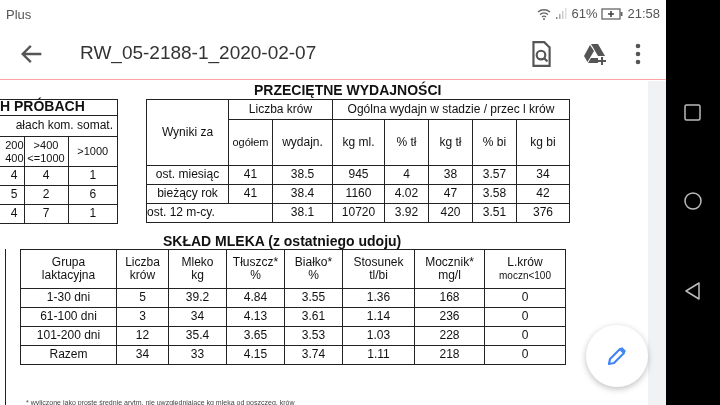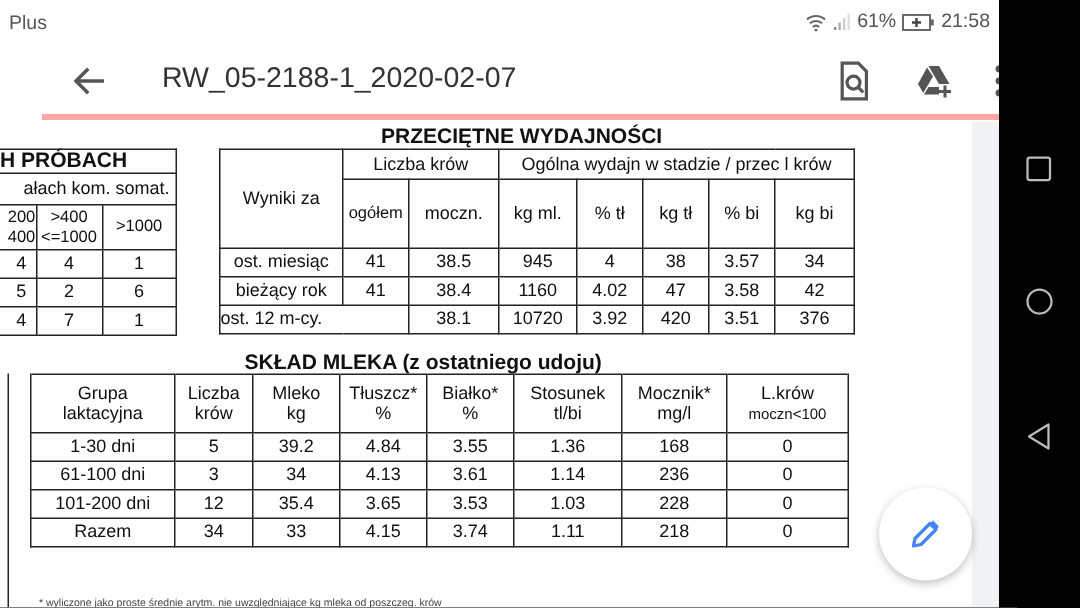--- a/index.html
+++ b/index.html
@@ -1,22 +1,22 @@
 <!DOCTYPE html>
 <html><head>
 <meta charset="utf-8">
 <style>
   * { box-sizing: border-box; margin: 0; padding: 0; }
   html, body { width: 720px; height: 405px; overflow: hidden; background: #000; }
   body { position: relative; font-family: "Liberation Sans", sans-serif; }
   .app { position: absolute; left: 0; top: 0; width: 666px; height: 405px; background: #fff; overflow: hidden; }
   .statusbar { position: absolute; left: 0; top: 0; width: 666px; height: 28px; font-size: 13px; color: #555; }
   .statusbar .carrier { position: absolute; left: 6px; top: 7px; text-align: right; }
-  .statusbar .right { position: absolute; right: 6px; top: 6px; display: flex; align-items: flex-end; gap: 4px; }
-  .toolbar { position: absolute; left: 0; top: 28px; width: 666px; height: 52px; border-bottom: 4px solid #fca5a5; margin-left: 28px; }
+  .statusbar .right { position: absolute; right: 6px; top: 6px; display: flex; align-items: center; gap: 4px; }
+  .toolbar { position: absolute; left: 0; top: 28px; width: 666px; height: 52px; border-bottom: 1px solid #fca5a5; }
   .back { position: absolute; left: 18px; top: 12px; width: 28px; height: 28px; }
   .title { position: absolute; left: 80px; top: 14px; font-size: 19px; color: #333; }
   .tb-icon { position: absolute; top: 12px; width: 26px; height: 28px; }
   .doc { position: absolute; left: 0; top: 81px; width: 648px; height: 324px; background: #fff; }
   .strip { position: absolute; left: 648px; top: 81px; width: 18px; height: 324px; background: #f1f2f4; }
   .nav { position: absolute; left: 666px; top: 0; width: 54px; height: 405px; background: #000; }
   .nav .n { position: absolute; left: 16px; width: 22px; height: 22px; }
   h2 { position: absolute; font-size: 14px; font-weight: bold; color: #111; white-space: nowrap; }
   table { position: absolute; border-collapse: collapse; font-size: 12px; color: #111; }
   td { border: 1px solid #222; text-align: center; padding: 0; line-height: 1.1; }
@@ -115,21 +115,21 @@
 
     <table style="left:146px;top:18px;width:424px">
       <tbody>
           <tr style="height:20px">
         <td rowspan="2" style="width:82px">Wyniki za</td>
         <td colspan="2">Liczba krów</td>
         <td colspan="5">Ogólna wydajn w stadzie / przec l krów</td>
       </tr>
       <tr style="height:46px">
         <td style="width:44px;font-size:11px">ogółem</td>
-        <td style="width:60px">moczn.</td>
+        <td style="width:60px">wydajn.</td>
         <td style="width:52px">kg ml.</td>
         <td style="width:44px">% tł</td>
         <td style="width:44px">kg tł</td>
         <td style="width:44px">% bi</td>
         <td>kg bi</td>
       </tr>
       <tr style="height:19px">
         <td>ost. miesiąc</td>
         <td>41</td>
             <td>38.5</td>

